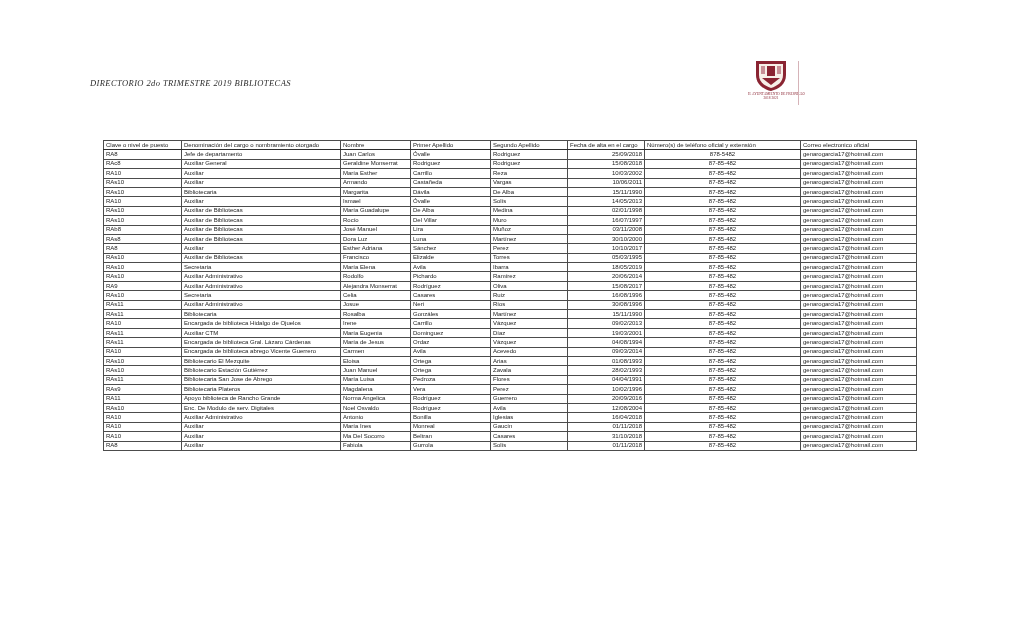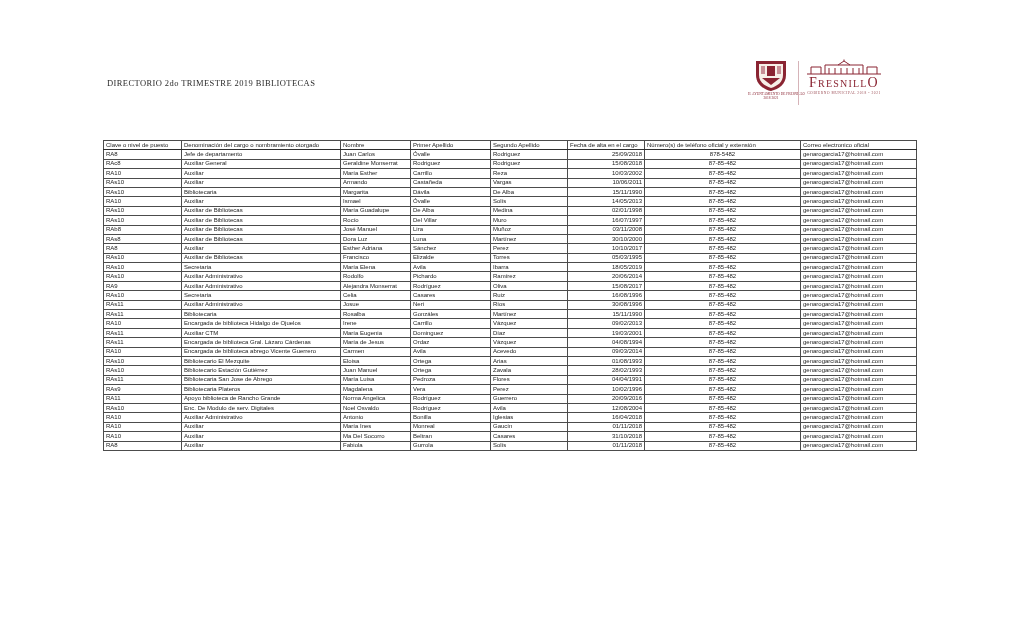--- a/index.html
+++ b/index.html
@@ -2,23 +2,23 @@
 <html><head>
 <meta charset="utf-8">
 <style>
   html,body{margin:0;padding:0;}
   body{
     width:1024px;height:622px;position:relative;background:#ffffff;
     font-family:"Liberation Sans",sans-serif;color:#1a1a1a;overflow:hidden;
   }
   
   .doc-title{
-    position:absolute;left:107px;top:78px;
+    position:absolute;left:90px;top:78px;
     font-family:"Liberation Serif",serif;font-size:8.5px;letter-spacing:.4px;
-    color:#2b2b2b;white-space:nowrap;
+    color:#2b2b2b;white-space:nowrap;font-style:italic;
   }
   
   .logo{position:absolute;left:748px;top:58px;width:150px;height:56px;display:flex;align-items:flex-start;}
   .crest{width:46px;text-align:center;}
   .crest svg{display:block;margin:2px auto 0 auto;}
   .crest-lines{font-size:3.5px;line-height:4px;color:#8a2432;font-family:"Liberation Serif",serif;white-space:nowrap;}
   .logo-divider{width:1px;height:44px;background:#d6b3b8;margin:3px 6px 0 4px;}
   .wordmark-block{text-align:center;padding-top:1px;}
   .building svg{display:block;margin:0 auto;}
   .wordmark{font-family:"Liberation Serif",serif;color:#8a2432;line-height:14px;white-space:nowrap;letter-spacing:1.2px;}
@@ -55,37 +55,20 @@
         <rect x="13" y="6" width="8" height="10" fill="#8a2432"></rect>
         <path d="M8 18 h18 l-9 7 z" fill="#8a2432"></path>
         <rect x="7" y="6" width="4" height="8" fill="#c88f96"></rect>
         <rect x="23" y="6" width="4" height="8" fill="#c88f96"></rect>
       </svg>
     </span>
     <div class="crest-lines">H. AYUNTAMIENTO DE FRESNILLO</div>
     <div class="crest-lines">2018 2021</div>
   </div>
   <div class="logo-divider"></div>
-  <div class="wordmark-block">
-    <span class="building">
-      <svg width="78" height="16" viewBox="0 0 78 16">
-        <g stroke="#8a2432" stroke-width="1" fill="none">
-          <path d="M2 15 h74"></path>
-          <path d="M6 15 v-7 h10 v7"></path>
-          <path d="M62 15 v-7 h10 v7"></path>
-          <path d="M20 15 v-9 h38 v9"></path>
-          <path d="M24 15 v-6 M30 15 v-6 M36 15 v-6 M42 15 v-6 M48 15 v-6 M54 15 v-6"></path>
-          <path d="M33 6 l6 -4 l6 4"></path>
-          <path d="M39 2 v-1.5"></path>
-        </g>
-      </svg>
-    </span>
-    <div class="wordmark"><span class="wm-big">F</span><span class="wm-small">RESNILL</span><span class="wm-big">O</span></div>
-    <div class="tagline">GOBIERNO MUNICIPAL 2018 - 2021</div>
-  </div>
 </div>
 
 <div class="table-wrap">
   <table>
     <colgroup>
       <col class="c0">
         <col class="c1">
         <col class="c2">
         <col class="c3">
       <col class="c4">

